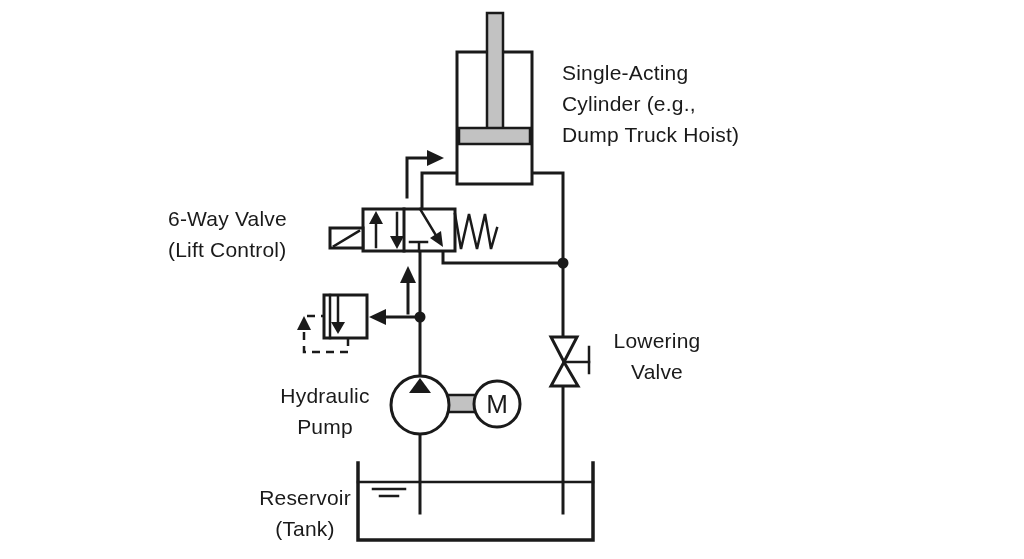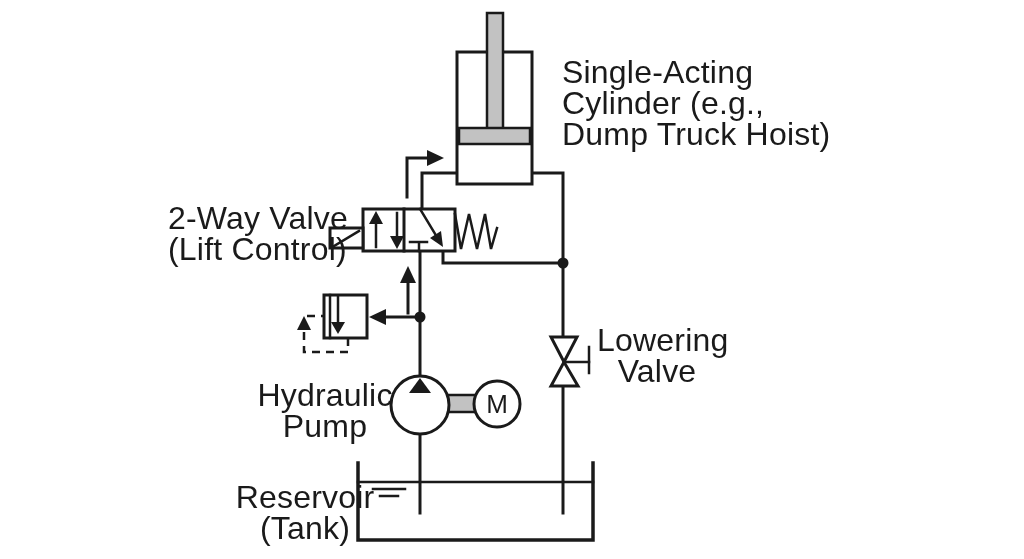--- a/index.html
+++ b/index.html
@@ -19,21 +19,21 @@
   .ln35 { stroke: var(--line); stroke-width: 3.5; fill: none; stroke-linecap: square; }
   .boxw { fill: #ffffff; stroke: var(--line); stroke-width: 3; }
   .gry  { fill: var(--component-gray); stroke: var(--line); stroke-width: 2.5; }
   .drk  { fill: var(--line); stroke: none; }
   .dash { stroke: var(--line); stroke-width: 2.5; fill: none; stroke-dasharray: 8 6; }
 
   
   .label {
     position: absolute;
     color: var(--line);
-    font-size: 32px;
+    font-size: 21px;
     line-height: 31px;
     white-space: pre-line;
     letter-spacing: 0.2px;
   }
   .center { text-align: center; }
   .motor-letter {
     position: absolute;
     left: 479px; top: 389px; width: 36px;
     text-align: center;
     font-size: 26px;
@@ -131,21 +131,21 @@
       <line class="ln25" x1="358" y1="482" x2="593" y2="482"></line>
       <line class="ln25" x1="373" y1="489" x2="405" y2="489"></line>
       <line class="ln25" x1="380" y1="496" x2="398" y2="496"></line>
     </g>
   </svg>
 
   <div class="label" style="left:562px; top:57px;">Single-Acting
 Cylinder (e.g.,
 Dump Truck Hoist)</div>
 
-  <div class="label" style="left:168px; top:203px;">2-Way Valve
+  <div class="label" style="left:168px; top:203px;">6-Way Valve
 (Lift Control)</div>
 
   <div class="label center" style="left:597px; top:325px; width:120px;">Lowering
 Valve</div>
 
   <div class="label center" style="left:245px; top:380px; width:160px;">Hydraulic
 Pump</div>
 
   <div class="label center" style="left:230px; top:482px; width:150px;">Reservoir
 (Tank)</div>

